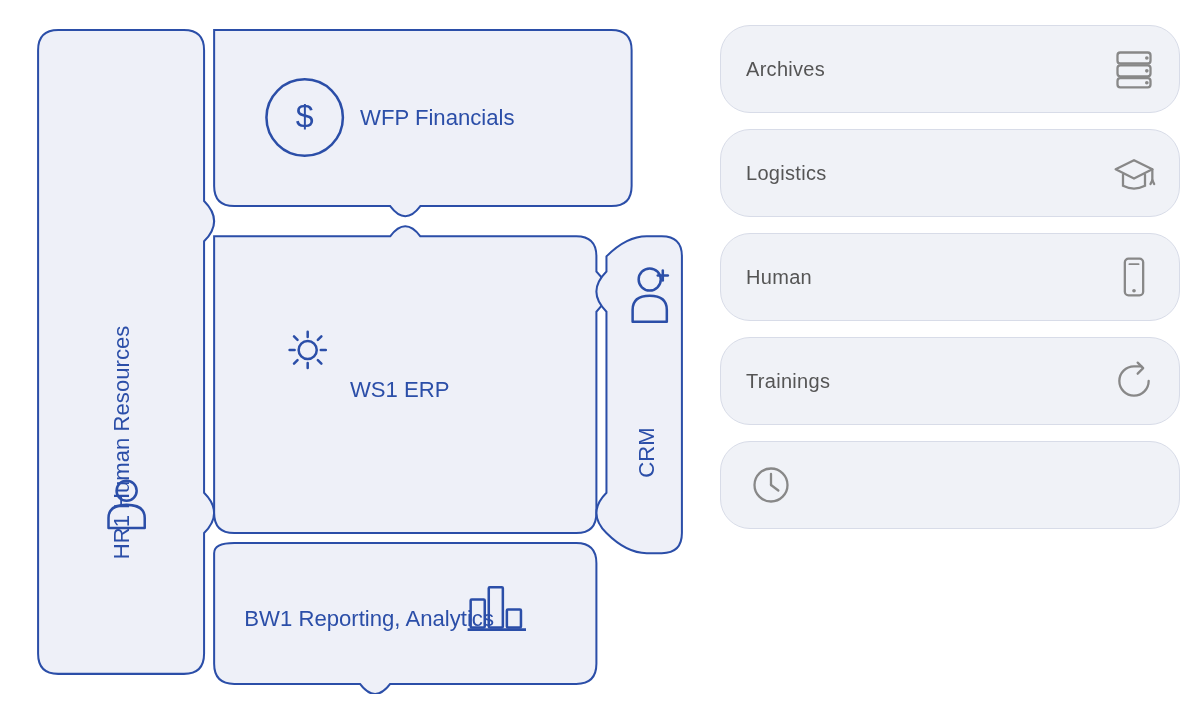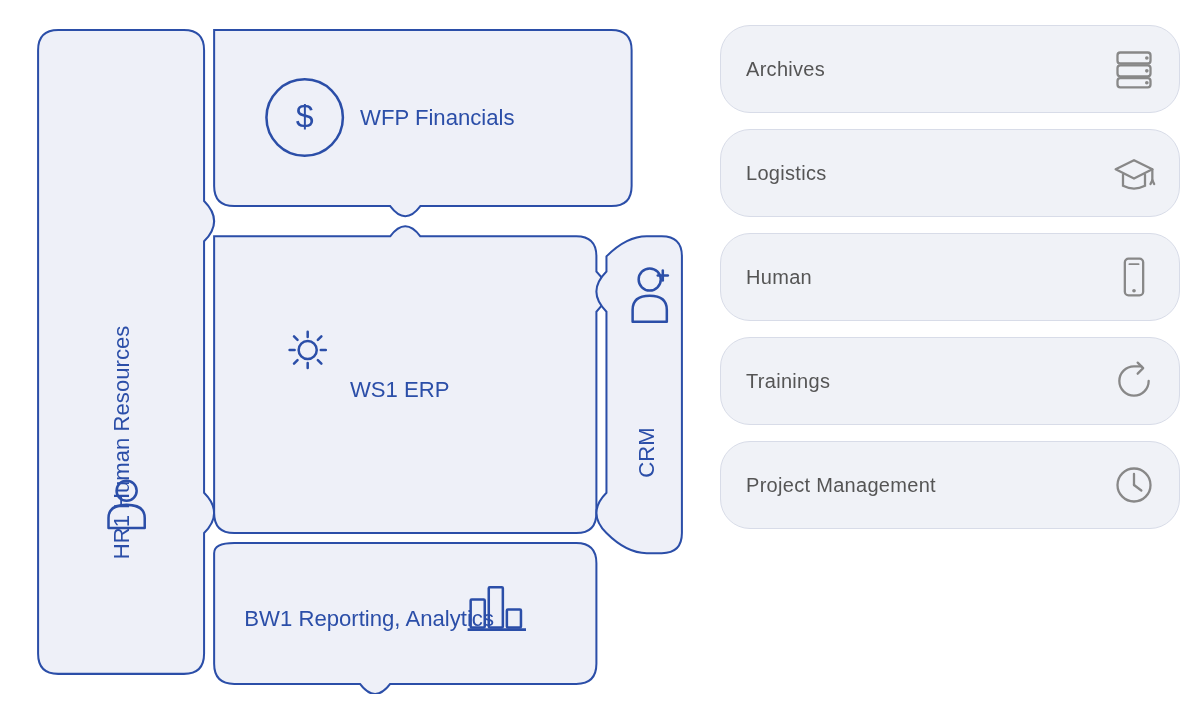--- a/index.html
+++ b/index.html
@@ -259,21 +259,20 @@
       <span class="list-item-icon">
         <svg viewBox="0 0 48 48" fill="none" xmlns="http://www.w3.org/2000/svg">
 
           <path d="M40,24 A16,16 0 1,1 24,8 L32,8" stroke="#888" stroke-width="2.5" stroke-linecap="round"></path>
           <path d="M28,4 L34,10 L28,16" stroke="#888" stroke-width="2.5" stroke-linecap="round" stroke-linejoin="round"></path>
         </svg>
       </span>
     </div>
 
     <div class="list-item">
-      <span class="list-item-label">Project Management</span>
       <span class="list-item-icon">
         <svg viewBox="0 0 48 48" fill="none" xmlns="http://www.w3.org/2000/svg">
 
           <circle cx="24" cy="24" r="18" stroke="#888" stroke-width="2.5"></circle>
           <line x1="24" y1="12" x2="24" y2="24" stroke="#888" stroke-width="2.5" stroke-linecap="round"></line>
           <line x1="24" y1="24" x2="32" y2="30" stroke="#888" stroke-width="2.5" stroke-linecap="round"></line>
         </svg>
       </span>
     </div>
 

